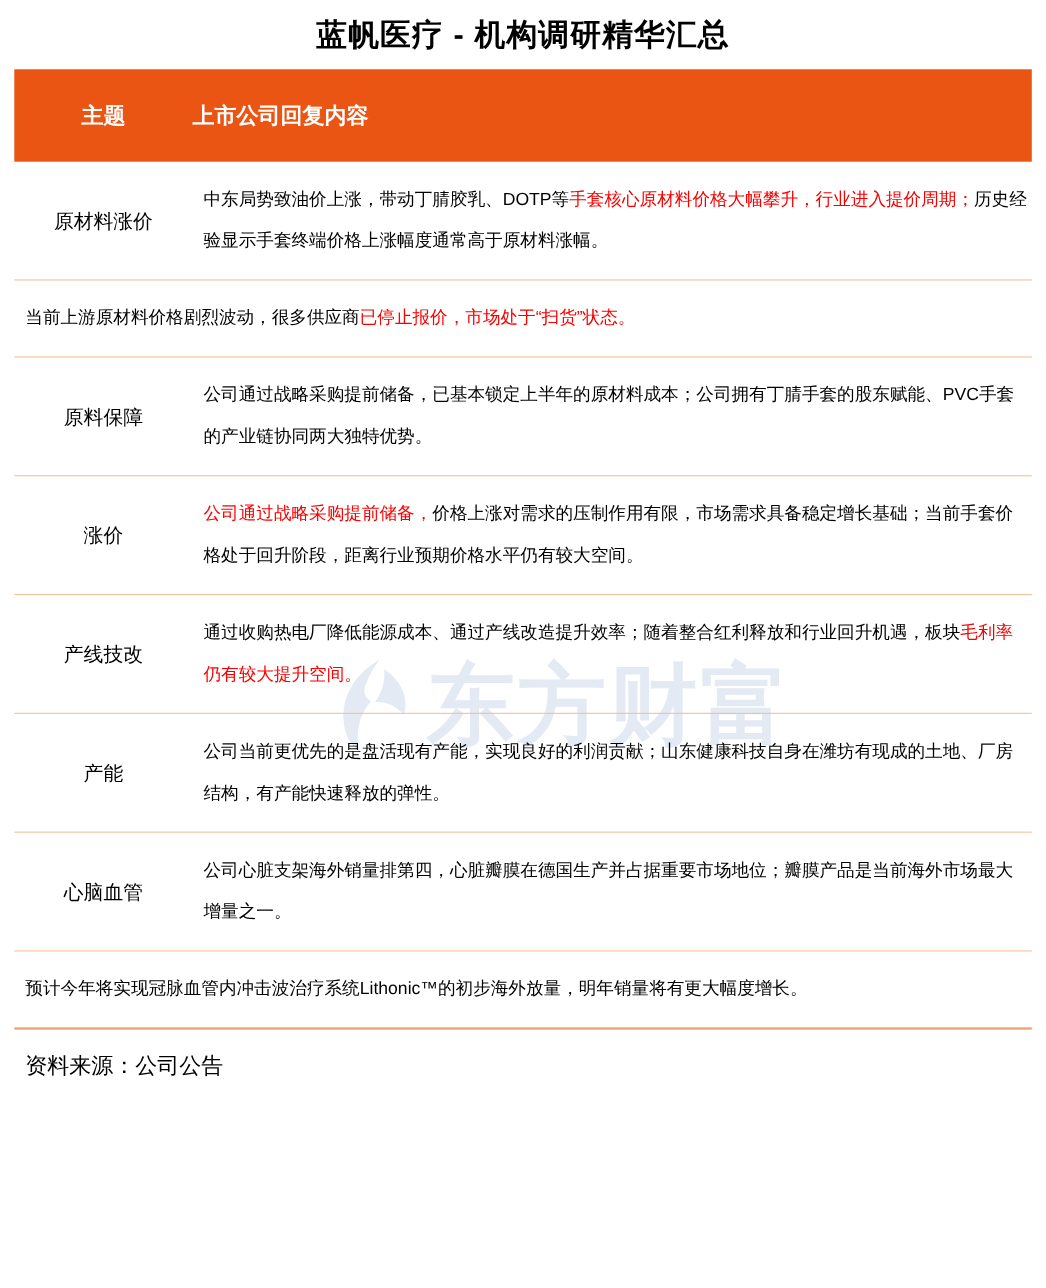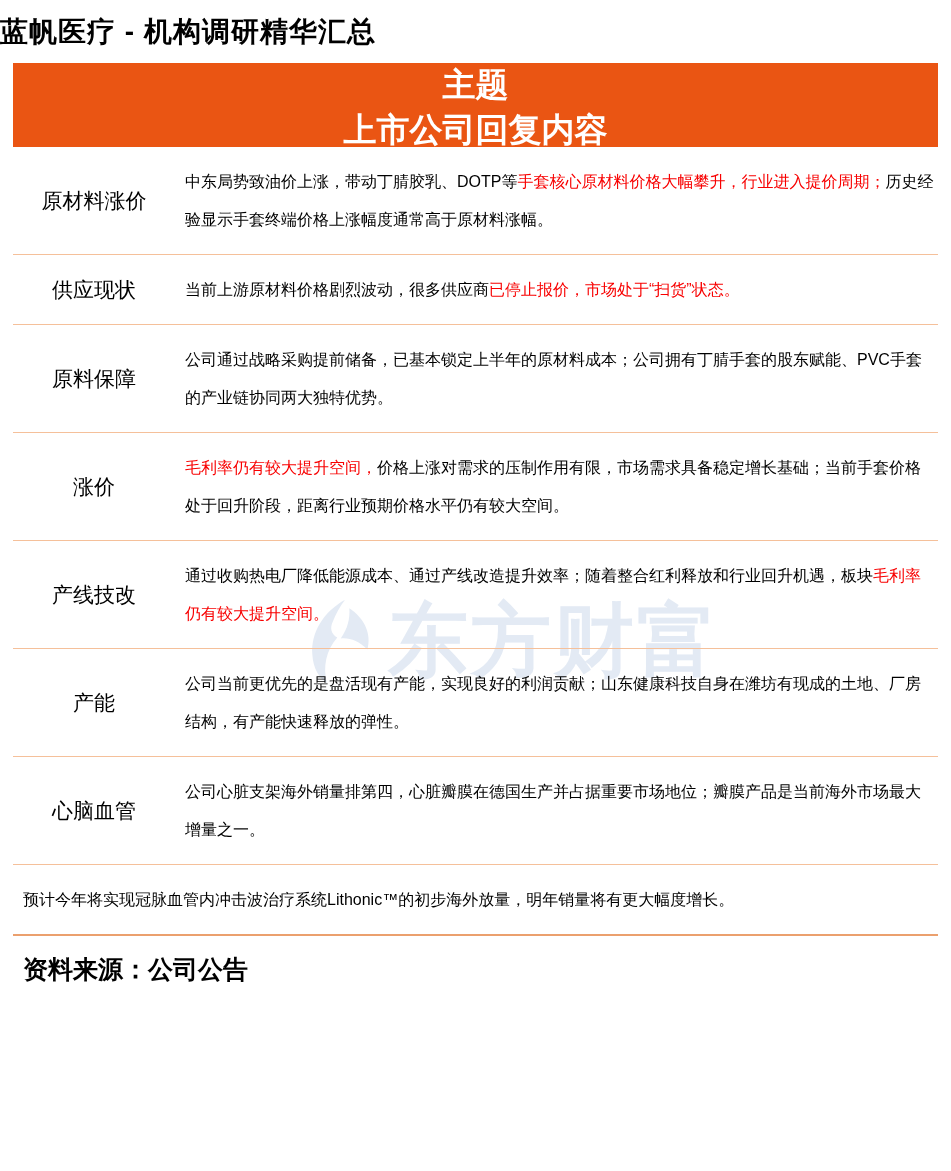--- a/index.html
+++ b/index.html
@@ -32,75 +32,73 @@
   .watermark .wm-text{
     font-size:80px;font-weight:bold;letter-spacing:3px;line-height:1;
     white-space:nowrap;
     text-align:right;
   }
 
   .content-layer{position:relative;z-index:1;}
 
   .page-title{
     padding-top:15px;
-    text-align:left;
+    text-align:center;
     font-size:28px;
     font-weight:bold;
     letter-spacing:1px;
     line-height:33px;
     color:var(--text);
   }
 
   .sheet{margin:15px 13px 0 13px;}
 
   .table-header{
     display:flex;
     background:var(--accent);
     color:var(--header-text);
     height:84px;
     align-items:center;
     font-weight:bold;
-    font-size:33px;
-    flex-direction:column;
+    font-size:20px;
   }
   .th-topic{width:162px;text-align:center;}
   .th-content{flex:1;}
 
   .table-row{
     display:flex;
     border-bottom:1px solid var(--divider);
     padding:16px 0 15px 0;
   }
   .table-row:last-child{
     border-bottom:2px solid var(--divider-strong);
   }
   .row-topic{
     width:162px;
     display:flex;align-items:center;justify-content:center;
-    font-size:21px;
+    font-size:18px;
     line-height:32px;
   }
   .row-content{
     flex:1;
     font-size:16px;
     line-height:38px;
     padding-left:10px;
     padding-right:4px;
     text-align:left;
   }
   .seg-normal{color:var(--text);}
   .seg-red{color:var(--red);}
 
   .source-note{
     margin:18px 13px 0 13px;
     padding-left:10px;
-    font-size:25px;
+    font-size:20px;
     line-height:30px;
     color:var(--text);
-    font-weight:bold;
   }
 </style>
 </head>
 <body>
 
 <div class="page">
 
   <div class="watermark">
     <span>
       <svg width="86" height="86" viewBox="0 0 100 100" fill="currentColor" aria-hidden="true">
@@ -118,30 +116,29 @@
       <div class="table-header">
         <div class="th-topic">主题</div>
         <div class="th-content">上市公司回复内容</div>
       </div>
       <div id="table-body">
           <div class="table-row">
             <div class="row-topic">原材料涨价</div>
             <div class="row-content"><span class="seg-normal">中东局势致油价上涨，带动丁腈胶乳、DOTP等</span><span class="seg-red">手套核心原材料价格大幅攀升，行业进入提价周期；</span><span class="seg-normal">历史经验显示手套终端价格上涨幅度通常高于原材料涨幅。</span></div>
           </div>
           <div class="table-row">
-            <div class="row-topic">供应现状</div>
             <div class="row-content"><span class="seg-normal">当前上游原材料价格剧烈波动，很多供应商</span><span class="seg-red">已停止报价，市场处于“扫货”状态。</span></div>
           </div>
           <div class="table-row">
             <div class="row-topic">原料保障</div>
             <div class="row-content"><span class="seg-normal">公司通过战略采购提前储备，已基本锁定上半年的原材料成本；公司拥有丁腈手套的股东赋能、PVC手套的产业链协同两大独特优势。</span></div>
           </div>
           <div class="table-row">
             <div class="row-topic">涨价</div>
-            <div class="row-content"><span class="seg-red">毛利率仍有较大提升空间，</span><span class="seg-normal">价格上涨对需求的压制作用有限，市场需求具备稳定增长基础；当前手套价格处于回升阶段，距离行业预期价格水平仍有较大空间。</span></div>
+            <div class="row-content"><span class="seg-red">公司通过战略采购提前储备，</span><span class="seg-normal">价格上涨对需求的压制作用有限，市场需求具备稳定增长基础；当前手套价格处于回升阶段，距离行业预期价格水平仍有较大空间。</span></div>
           </div>
           <div class="table-row">
             <div class="row-topic">产线技改</div>
             <div class="row-content"><span class="seg-normal">通过收购热电厂降低能源成本、通过产线改造提升效率；随着整合红利释放和行业回升机遇，板块</span><span class="seg-red">毛利率仍有较大提升空间。</span></div>
           </div>
           <div class="table-row">
             <div class="row-topic">产能</div>
             <div class="row-content"><span class="seg-normal">公司当前更优先的是盘活现有产能，实现良好的利润贡献；山东健康科技自身在潍坊有现成的土地、厂房结构，有产能快速释放的弹性。</span></div>
           </div>
           <div class="table-row">

